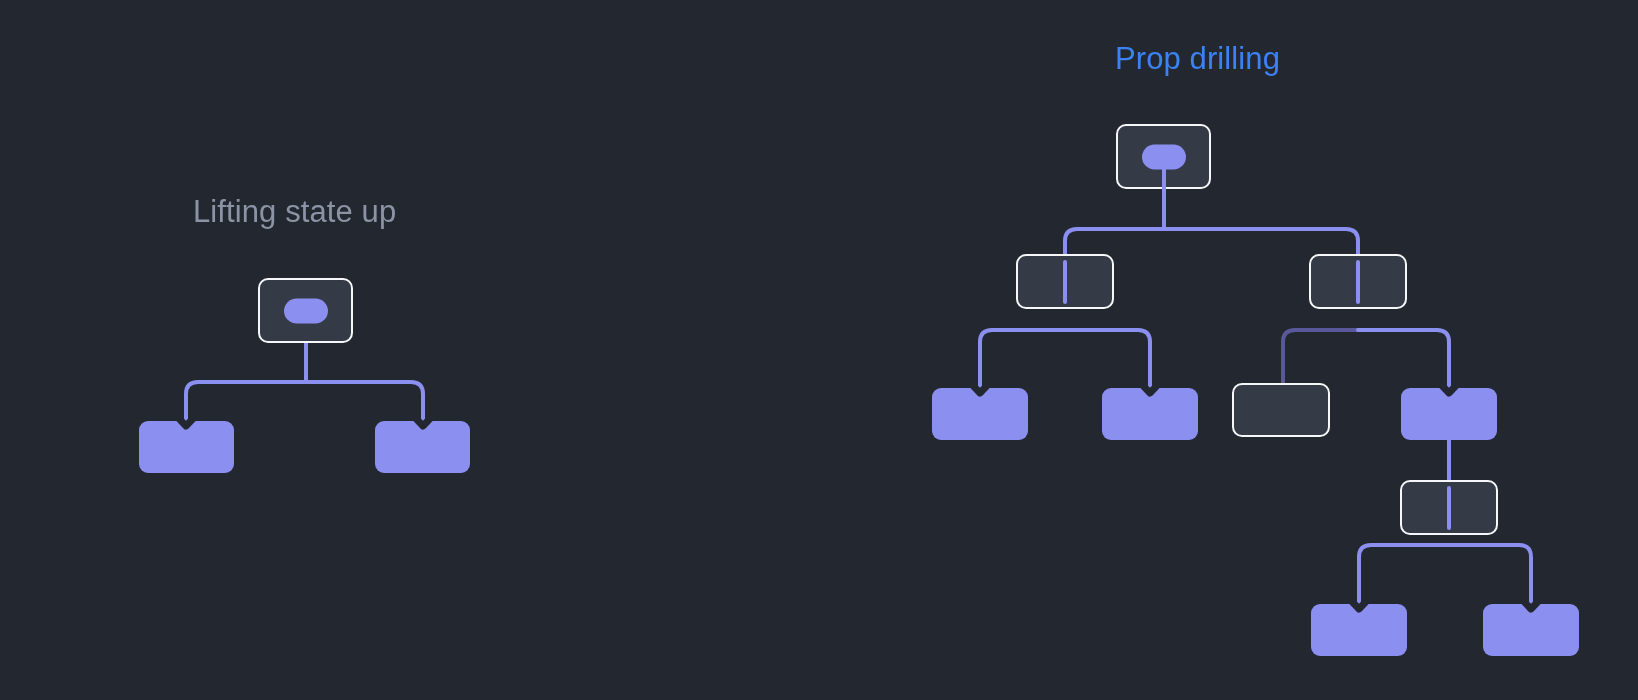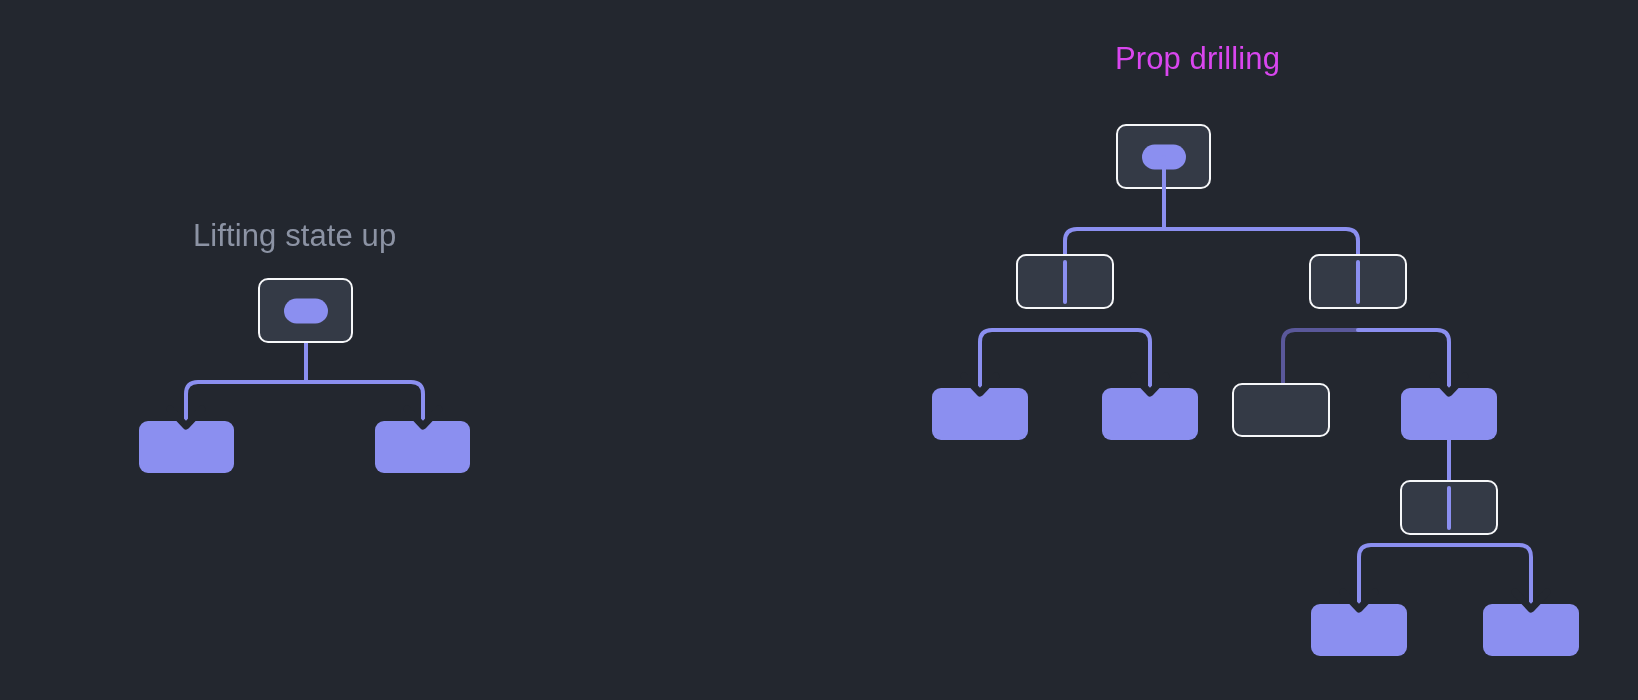--- a/index.html
+++ b/index.html
@@ -115,17 +115,17 @@
         <path d="M 1358 262 L 1358 302"></path>
         <path d="M 1449 488 L 1449 528"></path>
       </g>
 
       <rect x="1117" y="125" width="93" height="63" rx="9" ry="9" fill="#343a46" stroke="#f6f7f9" stroke-width="2"></rect>
       <rect x="1142" y="144.5" width="44" height="25" rx="12.5" ry="12.5" fill="#8b8ff0"></rect>
       <path d="M 1164 157 L 1164 195" fill="none" stroke="#8b8ff0" stroke-width="4" stroke-linecap="round"></path>
     </g>
   </svg>
 
-  <div class="diagram-title" id="title-lifting" style="color: rgb(140, 147, 164); margin-top: 24px;">Lifting state up</div>
+  <div class="diagram-title" id="title-lifting" style="color: rgb(140, 147, 164);">Lifting state up</div>
 
-  <div class="diagram-title" id="title-prop" style="color: #d946ef;">Prop drilling</div>
+  <div class="diagram-title" id="title-prop" style="color: #3b82f6;">Prop drilling</div>
 
 </div>
 
 </body></html>

